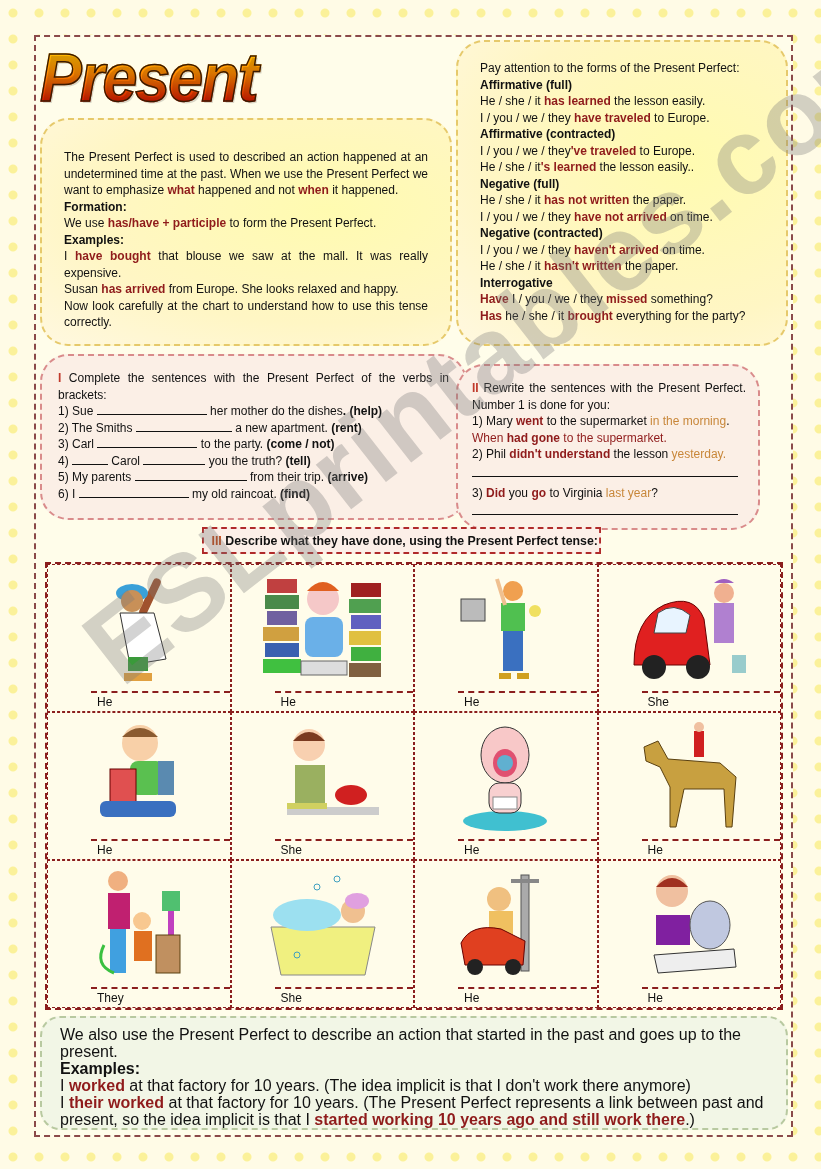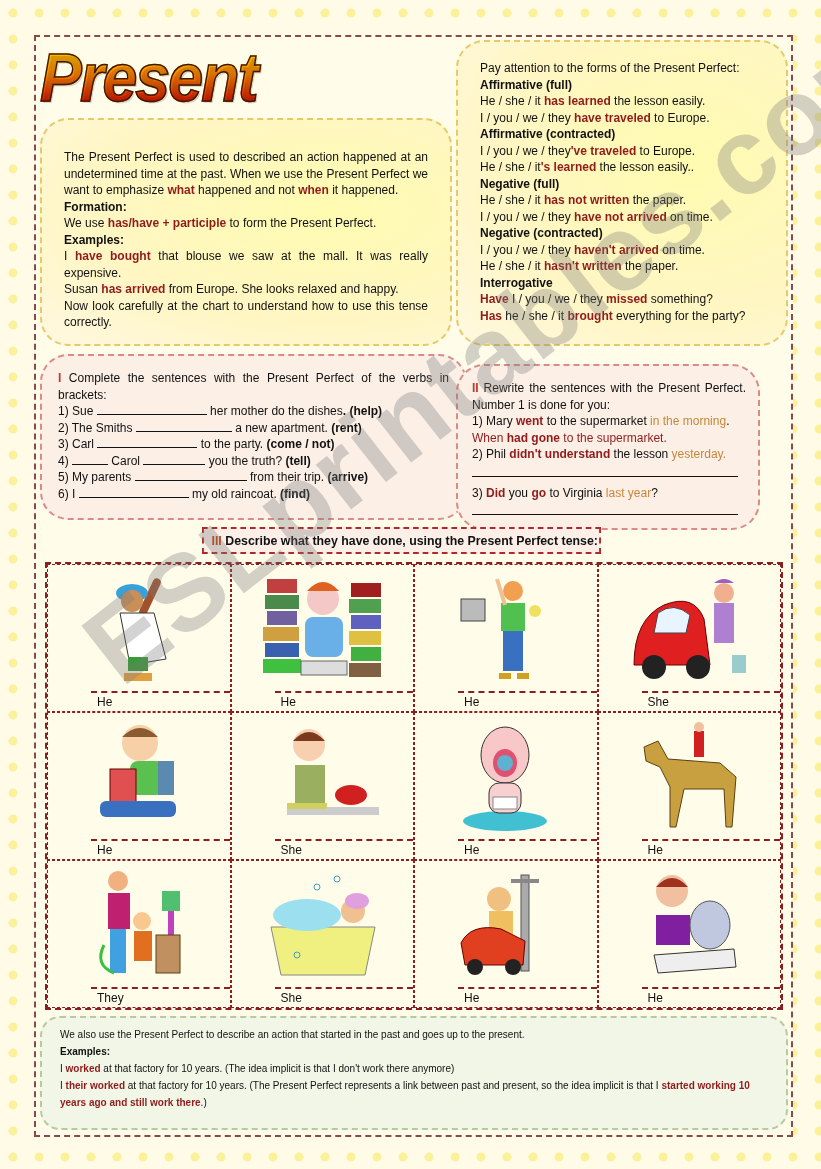--- a/index.html
+++ b/index.html
@@ -314,20 +314,20 @@
           <path d="M32 22 Q48 4 64 22" fill="#a03020"></path>
           <rect x="32" y="50" width="34" height="30" fill="#8020a0"></rect>
           <ellipse cx="86" cy="60" rx="20" ry="24" fill="#c0c8e0" stroke="#555"></ellipse>
           <path d="M30 90 L110 84 L112 102 L34 108 Z" fill="#eee" stroke="#333"></path>
         </svg>
     </div>
     <div class="lbl">He</div>
   </div>
 </div>
 
-<div class="box box-green" style="left:40px; top:1016px; width:748px; height:114px; padding:8px 18px 0 18px; font-size:10px; line-height:17px; border-radius:20px;">
+<div class="box box-green" style="left:40px; top:1016px; width:748px; height:114px; padding:8px 18px 0 18px; font-size:16px; line-height:17px; border-radius:20px;">
   <div>We also use the Present Perfect to describe an action that started in the past and goes up to the present.</div>
   <div class="b">Examples:</div>
   <div><span>I </span><span class="r">worked</span><span> at that factory for 10 years. (The idea implicit is that I don't work there anymore)</span></div>
   <div><span>I </span><span class="r">their worked</span><span> at that factory for 10 years. (The Present Perfect represents a link between past and present, so the idea implicit is that I </span><span class="r">started working 10 years ago and still work there</span><span>.)</span></div>
 </div>
 
 <div class="watermark">ESLprintables.com</div>
 
 </body></html>

